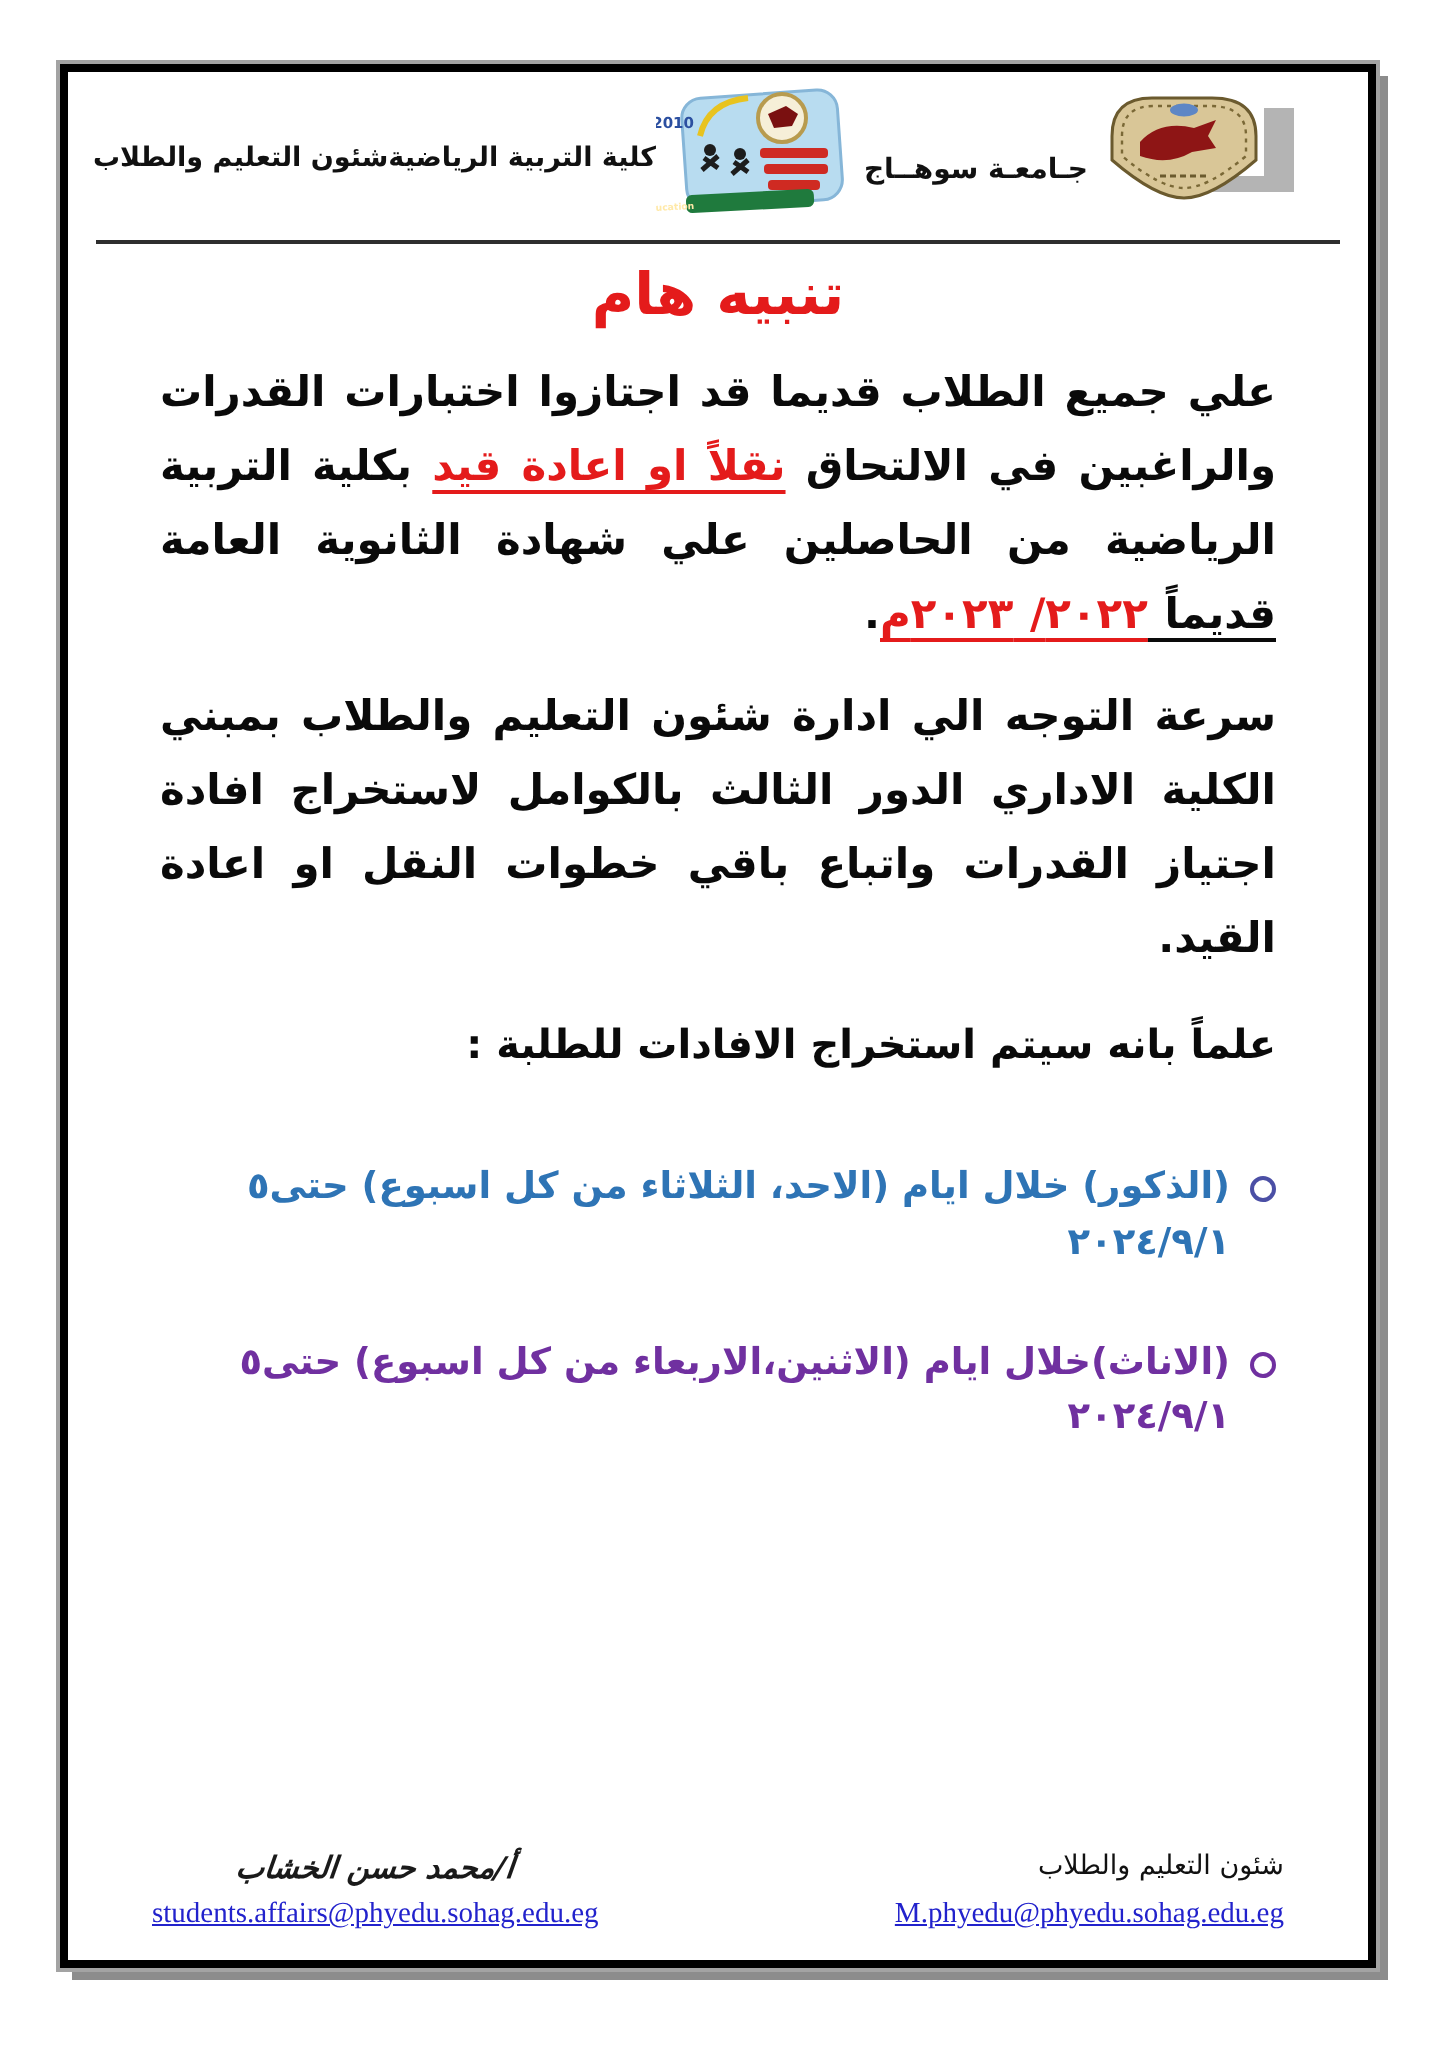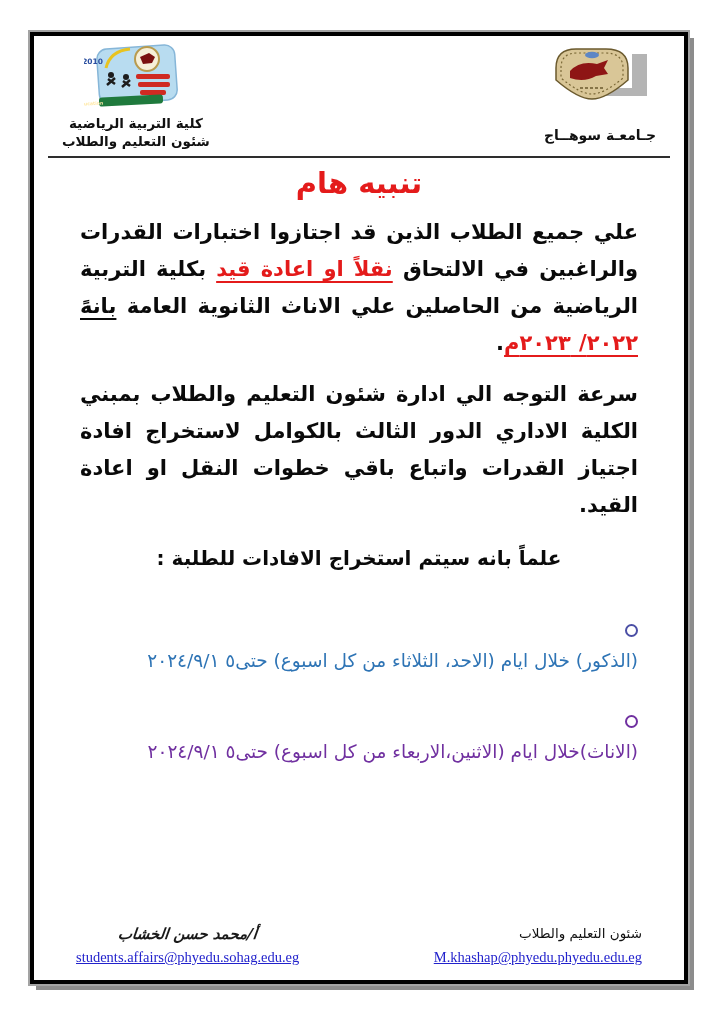--- a/index.html
+++ b/index.html
@@ -12,40 +12,40 @@
     border:4px solid #000;
     box-shadow:0 0 0 2px #a3a3a3, 6px 6px 0 0 #8c8c8c;
     box-sizing:border-box;
     background:#fff;
     display:flex;flex-direction:column;
     padding:8px 46px 14px 46px;
     direction:rtl;
   }
   
   .header{display:flex;justify-content:space-between;align-items:flex-start;margin:0 -18px;}
-  .hcol{display:flex;flex-direction:column;align-items:center;}
+  .hcol{display:flex;flex-direction:row;align-items:center;}
   .hlabel{font-weight:bold;font-size:13.5px;color:#111;line-height:1.35;text-align:left;white-space:nowrap;}
   .uni-label{margin-top:18px;font-size:14px;}
   .divider{border:0;border-top:2px solid #2e2e2e;margin:6px -32px 0 -32px;}
   
   .title{
     text-align:center;margin-top:8px;font-size:29px;font-weight:bold;color:#e41b1b;
   }
   .title span{text-decoration-thickness:2.5px;text-underline-offset:7px;}
   
   .para{
     font-size:21px;font-weight:bold;color:#0a0a0a;line-height:37px;
     text-align:justify;margin:14px 0 0 0;word-spacing:1px;
   }
   .red-u{color:#e41b1b;text-decoration:underline;text-decoration-thickness:2px;text-underline-offset:5px;}
   .blk-u{text-decoration:underline;text-decoration-thickness:2px;text-underline-offset:5px;}
-  .para3{font-size:20px;font-weight:bold;color:#0a0a0a;text-align:center;margin-top:22px;}
+  .para3{font-size:20px;font-weight:bold;color:#0a0a0a;text-align:right;margin-top:22px;}
   
   .bullets{margin-top:26px;padding:0;list-style:none;}
-  .bullets li{display:flex;align-items:flex-start;gap:10px;margin-bottom:32px;font-size:18.5px;font-weight:normal;line-height:1.5;flex-direction:column;}
+  .bullets li{display:flex;align-items:flex-start;gap:10px;margin-bottom:32px;font-size:18.5px;font-weight:bold;line-height:1.5;}
   .b-circle{flex:0 0 auto;width:9px;height:9px;border-radius:50%;margin-top:8px;background:#fff;}
   .b1 .b-circle{border:2px solid #4b4fa5;}
   .b2 .b-circle{border:2px solid #7030a0;}
   .b1 .b-text{color:#2e74b5;}
   .b2 .b-text{color:#7030a0;}
   .spacer{flex:1;}
   
   .footer{display:flex;justify-content:space-between;align-items:flex-end;margin:0 -4px;}
   .fcol{display:flex;flex-direction:column;}
   .fcol.right{align-items:flex-start;text-align:right;}   
@@ -103,21 +103,21 @@
       <span class="hlabel">شئون التعليم والطلاب</span>
     </div>
   </div>
 
   <hr class="divider">
 
   <div class="title">
     <span>تنبيه هام</span>
   </div>
 
-  <p class="para"><span>علي جميع الطلاب الذين قد اجتازوا اختبارات القدرات والراغبين في الالتحاق </span><span class="red-u">نقلاً او اعادة قيد</span><span> بكلية التربية الرياضية من الحاصلين علي الاناث الثانوية العامة </span><span class="blk-u">بانهً </span><span class="red-u">٢٠٢٢/ ٢٠٢٣م</span><span>.</span></p>
+  <p class="para"><span>علي جميع الطلاب قديما قد اجتازوا اختبارات القدرات والراغبين في الالتحاق </span><span class="red-u">نقلاً او اعادة قيد</span><span> بكلية التربية الرياضية من الحاصلين علي شهادة الثانوية العامة </span><span class="blk-u">قديماً </span><span class="red-u">٢٠٢٢/ ٢٠٢٣م</span><span>.</span></p>
 
   <p class="para">سرعة التوجه الي ادارة شئون التعليم والطلاب بمبني الكلية الاداري الدور الثالث بالكوامل لاستخراج افادة اجتياز القدرات واتباع باقي خطوات النقل او اعادة القيد.</p>
 
   <p class="para3">علماً بانه سيتم استخراج الافادات للطلبة :</p>
 
   <ul class="bullets">
     <li class="b1">
       <span class="b-circle"></span>
       <span class="b-text">(الذكور) خلال ايام (الاحد، الثلاثاء من كل اسبوع) حتى٥ ٢٠٢٤/٩/١</span>
     </li>
@@ -125,21 +125,21 @@
       <span class="b-circle"></span>
       <span class="b-text">(الاناث)خلال ايام (الاثنين،الاربعاء من كل اسبوع) حتى٥ ٢٠٢٤/٩/١</span>
     </li>
   </ul>
 
   <div class="spacer"></div>
 
   <div class="footer">
     <div class="fcol right">
       <span class="dept">شئون التعليم والطلاب</span>
-      <a class="email">M.khashap@phyedu.phyedu.edu.eg</a>
+      <a class="email">M.phyedu@phyedu.sohag.edu.eg</a>
     </div>
     <div class="fcol left">
       <span class="signature">أ/محمد حسن الخشاب</span>
       <a class="email">students.affairs@phyedu.sohag.edu.eg</a>
     </div>
   </div>
 
 </div>
 
 </body></html>

